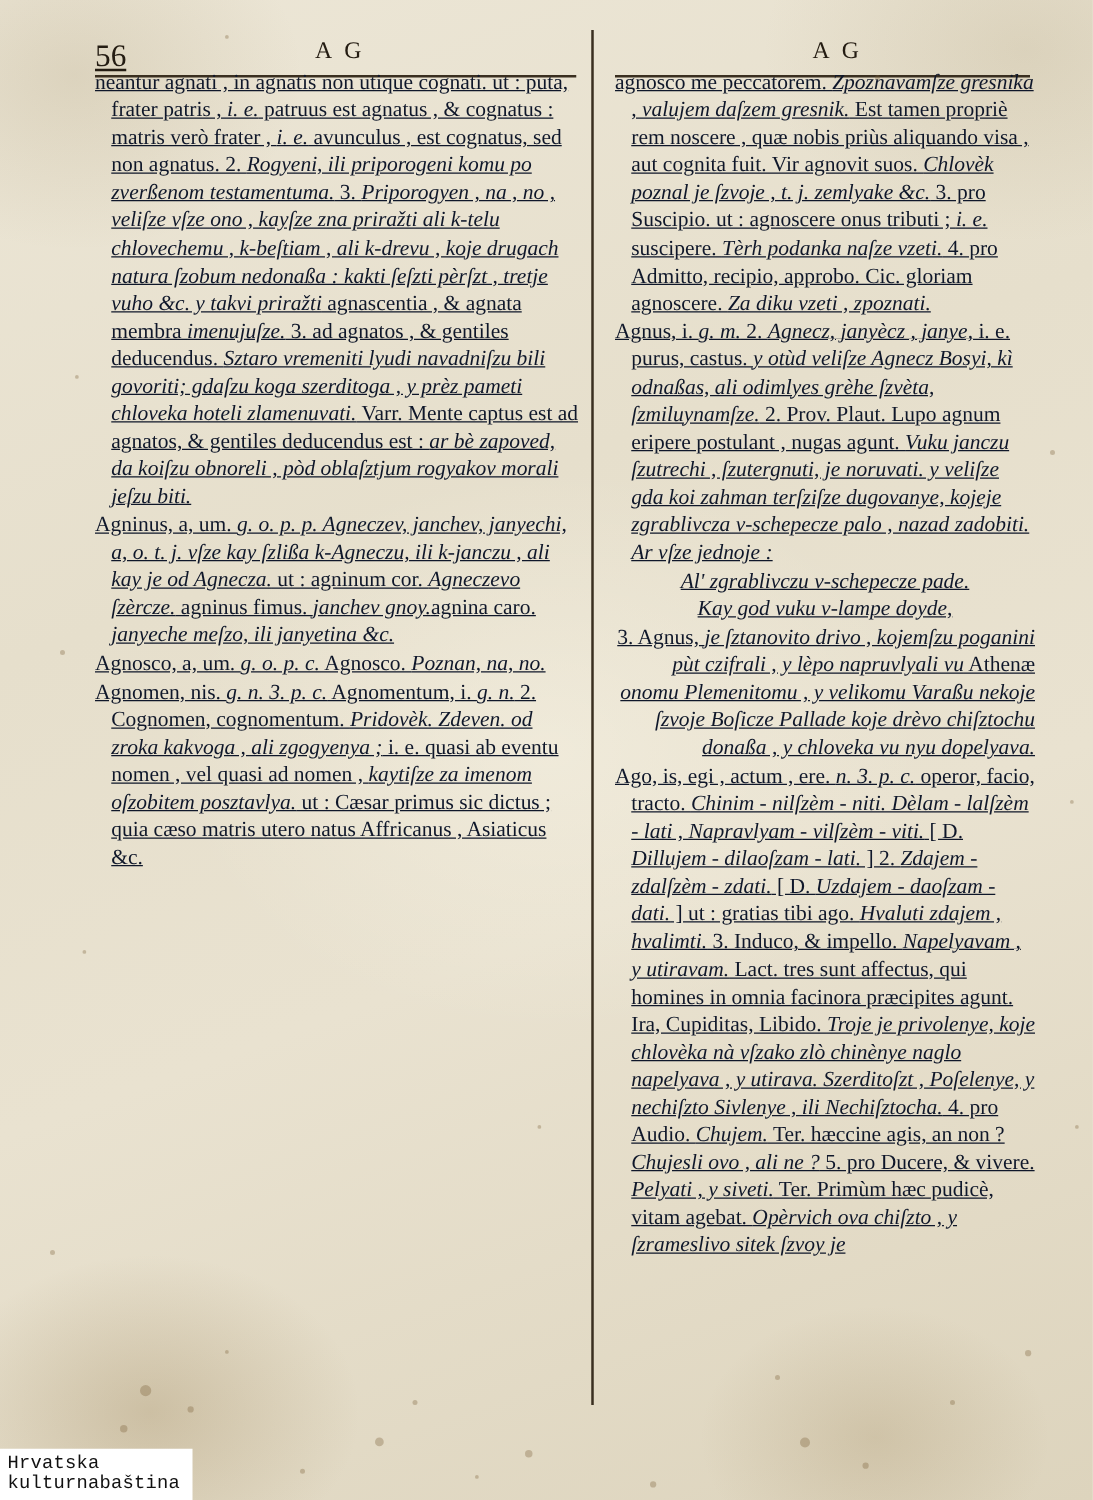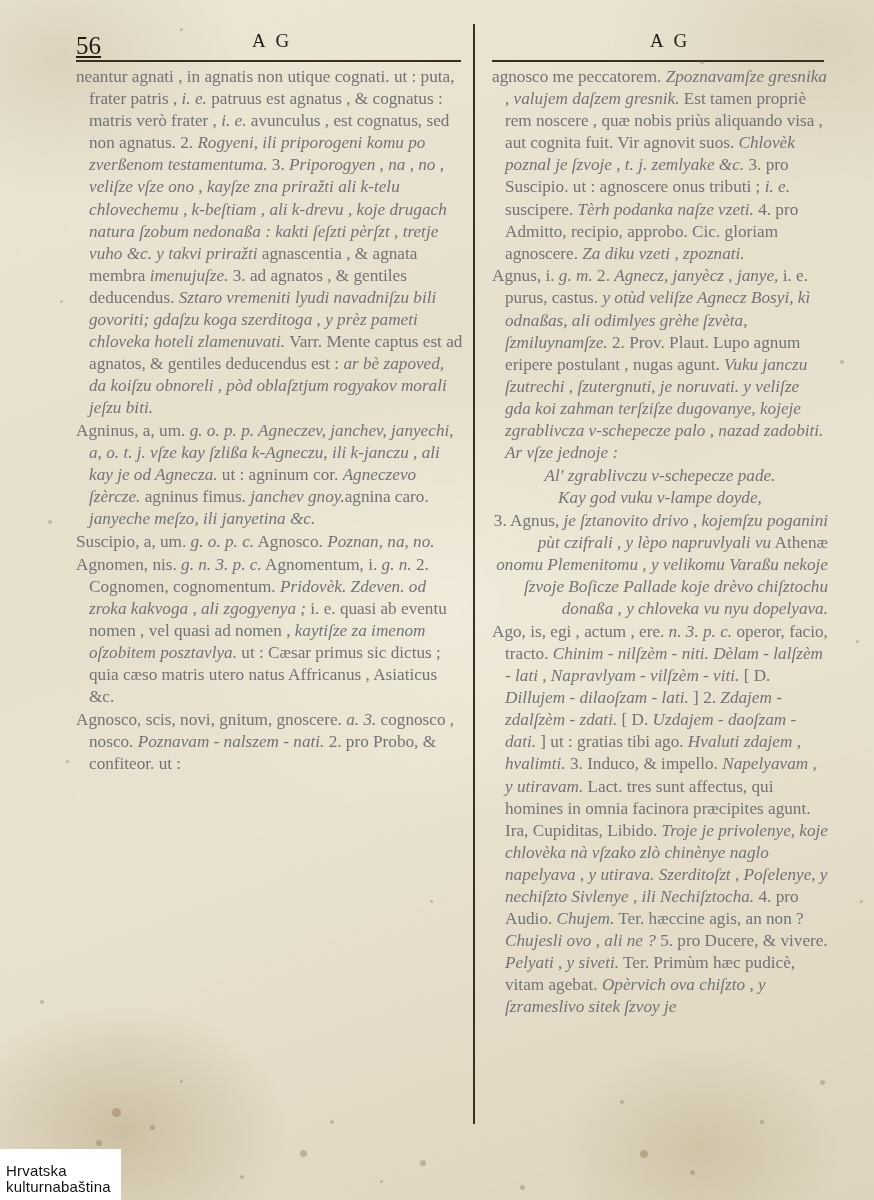--- a/index.html
+++ b/index.html
@@ -71,46 +71,47 @@
   .divider {
     position: absolute;
     top: 24px;
     left: 473px;
     width: 2px;
     height: 1100px;
     background: #3a2f20;
   }
   .col {
     position: absolute;
-    top: 66px;
+    top: 55px;
     font-size: 17.2px;
     line-height: 1.285;
-    color: #737373;
+    color: #0f172a;
     text-align: left;
+    text-decoration: underline;
   }
   .col.left { left: 76px; width: 388px; }
   .col.right { left: 492px; width: 336px; }
   .entry {
     margin: 0 0 0.5px 0;
     text-indent: -13px;
     padding-left: 13px;
   }
   .entry.noindent { text-indent: 0; padding-left: 0; text-align: right; }
   .it { font-style: italic; }
   .rm { font-style: normal; }
   .watermark {
     position: absolute;
     left: 0;
     bottom: 0;
     background: #ffffff;
     color: #111;
-    font-family: Liberation Sans, sans-serif;
+    font-family: Liberation Mono, monospace;
     font-size: 15px;
     line-height: 1.08;
-    padding: 14px 10px 5px 6px;
+    padding: 4px 10px 5px 6px;
     letter-spacing: 0.2px;
   }
 </style>
 </head>
 <body>
 
 <div class="paper"></div>
 
 <div class="page">
 
@@ -118,23 +119,22 @@
   <div class="hdr-left">A G</div>
   <div class="hdr-right">A G</div>
 
   <div class="rule left"></div>
   <div class="rule right"></div>
   <div class="divider"></div>
 
   <div class="col left" id="col-left">
       <div class="entry"><span class="rm">neantur agnati , in agnatis non utique cognati. ut : puta, frater patris , </span><span class="it">i. e.</span><span class="rm"> patruus est agnatus , &amp; cognatus : matris verò frater , </span><span class="it">i. e.</span><span class="rm"> avunculus , est cognatus, sed non agnatus. 2. </span><span class="it">Rogyeni, ili priporogeni komu po zverßenom testamentuma.</span><span class="rm"> 3. </span><span class="it">Priporogyen , na , no , veliſze vſze ono , kayſze zna priražti ali k-telu chlovechemu , k-beſtiam , ali k-drevu , koje drugach natura ſzobum nedonaßa : kakti ſeſzti pèrſzt , tretje vuho &amp;c. y takvi priražti</span><span class="rm"> agnascentia , &amp; agnata membra </span><span class="it">imenujuſze.</span><span class="rm"> 3. ad agnatos , &amp; gentiles deducendus. </span><span class="it">Sztaro vremeniti lyudi navadniſzu bili govoriti; gdaſzu koga szerditoga , y prèz pameti chloveka hoteli zlamenuvati.</span><span class="rm"> Varr. Mente captus est ad agnatos, &amp; gentiles deducendus est : </span><span class="it">ar bè zapoved, da koiſzu obnoreli , pòd oblaſztjum rogyakov morali jeſzu biti.</span></div>
       <div class="entry"><span class="rm">Agninus, a, um. </span><span class="it">g. o. p. p. Agneczev, janchev, janyechi, a, o. t. j. vſze kay ſzlißa k-Agneczu, ili k-janczu , ali kay je od Agnecza.</span><span class="rm"> ut : agninum cor. </span><span class="it">Agneczevo ſzèrcze.</span><span class="rm"> agninus fimus. </span><span class="it">janchev gnoy.</span><span class="rm">agnina caro. </span><span class="it">janyeche meſzo, ili janyetina &amp;c.</span></div>
-      <div class="entry"><span class="rm">Suscipio, a, um. </span><span class="it">g. o. p. c.</span><span class="rm"> Agnosco. </span><span class="it">Poznan, na, no.</span></div>
+      <div class="entry"><span class="rm">Agnosco, a, um. </span><span class="it">g. o. p. c.</span><span class="rm"> Agnosco. </span><span class="it">Poznan, na, no.</span></div>
       <div class="entry"><span class="rm">Agnomen, nis. </span><span class="it">g. n. 3. p. c.</span><span class="rm"> Agnomentum, i. </span><span class="it">g. n.</span><span class="rm"> 2. Cognomen, cognomentum. </span><span class="it">Pridovèk. Zdeven. od zroka kakvoga , ali zgogyenya ;</span><span class="rm"> i. e. quasi ab eventu nomen , vel quasi ad nomen , </span><span class="it">kaytiſze za imenom oſzobitem posztavlya.</span><span class="rm"> ut : Cæsar primus sic dictus ; quia cæso matris utero natus Affricanus , Asiaticus &amp;c.</span></div>
-      <div class="entry"><span class="rm">Agnosco, scis, novi, gnitum, gnoscere. </span><span class="it">a. 3.</span><span class="rm"> cognosco , nosco. </span><span class="it">Poznavam - nalszem - nati.</span><span class="rm"> 2. pro Probo, &amp; confiteor. ut :</span></div>
     </div>
   <div class="col right" id="col-right">
       <div class="entry"><span class="rm">agnosco me peccatorem. </span><span class="it">Zpoznavamſze gresnika , valujem daſzem gresnik.</span><span class="rm"> Est tamen propriè rem noscere , quæ nobis priùs aliquando visa , aut cognita fuit. Vir agnovit suos. </span><span class="it">Chlovèk poznal je ſzvoje , t. j. zemlyake &amp;c.</span><span class="rm"> 3. pro Suscipio. ut : agnoscere onus tributi ; </span><span class="it">i. e.</span><span class="rm"> suscipere. </span><span class="it">Tèrh podanka naſze vzeti.</span><span class="rm"> 4. pro Admitto, recipio, approbo. Cic. gloriam agnoscere. </span><span class="it">Za diku vzeti , zpoznati.</span></div>
       <div class="entry"><span class="rm">Agnus, i. </span><span class="it">g. m.</span><span class="rm"> 2. </span><span class="it">Agnecz, janyècz , janye,</span><span class="rm"> i. e. purus, castus. </span><span class="it">y otùd veliſze Agnecz Bosyi, kì odnaßas, ali odimlyes grèhe ſzvèta, ſzmiluynamſze.</span><span class="rm"> 2. Prov. Plaut. Lupo agnum eripere postulant , nugas agunt. </span><span class="it">Vuku janczu ſzutrechi , ſzutergnuti, je noruvati. y veliſze gda koi zahman terſziſze dugovanye, kojeje zgrablivcza v-schepecze palo , nazad zadobiti. Ar vſze jednoje :</span></div>
       <div class="entry noindent" style="text-align: center; padding-left: 0px; text-indent: 0px;"><span class="it">Al' zgrablivczu v-schepecze pade.</span></div>
       <div class="entry noindent" style="text-align: center; padding-left: 0px; text-indent: 0px;"><span class="it">Kay god vuku v-lampe doyde,</span></div>
       <div class="entry noindent"><span class="rm">3. Agnus, </span><span class="it">je ſztanovito drivo , kojemſzu poganini pùt czifrali , y lèpo napruvlyali vu</span><span class="rm"> Athenæ </span><span class="it">onomu Plemenitomu , y velikomu Varaßu nekoje ſzvoje Boſicze Pallade koje drèvo chiſztochu donaßa , y chloveka vu nyu dopelyava.</span></div>
       <div class="entry"><span class="rm">Ago, is, egi , actum , ere. </span><span class="it">n. 3. p. c.</span><span class="rm"> operor, facio, tracto. </span><span class="it">Chinim - nilſzèm - niti. Dèlam - lalſzèm - lati , Napravlyam - vilſzèm - viti.</span><span class="rm"> [ D. </span><span class="it">Dillujem - dilaoſzam - lati.</span><span class="rm"> ] 2. </span><span class="it">Zdajem - zdalſzèm - zdati.</span><span class="rm"> [ D. </span><span class="it">Uzdajem - daoſzam - dati.</span><span class="rm"> ] ut : gratias tibi ago. </span><span class="it">Hvaluti zdajem , hvalimti.</span><span class="rm"> 3. Induco, &amp; impello. </span><span class="it">Napelyavam , y utiravam.</span><span class="rm"> Lact. tres sunt affectus, qui homines in omnia facinora præcipites agunt. Ira, Cupiditas, Libido. </span><span class="it">Troje je privolenye, koje chlovèka nà vſzako zlò chinènye naglo napelyava , y utirava. Szerditoſzt , Poſelenye, y nechiſzto Sivlenye , ili Nechiſztocha.</span><span class="rm"> 4. pro Audio. </span><span class="it">Chujem.</span><span class="rm"> Ter. hæccine agis, an non ? </span><span class="it">Chujesli ovo , ali ne ?</span><span class="rm"> 5. pro Ducere, &amp; vivere. </span><span class="it">Pelyati , y siveti.</span><span class="rm"> Ter. Primùm hæc pudicè, vitam agebat. </span><span class="it">Opèrvich ova chiſzto , y ſzrameslivo sitek ſzvoy je</span></div>
     </div>
 

